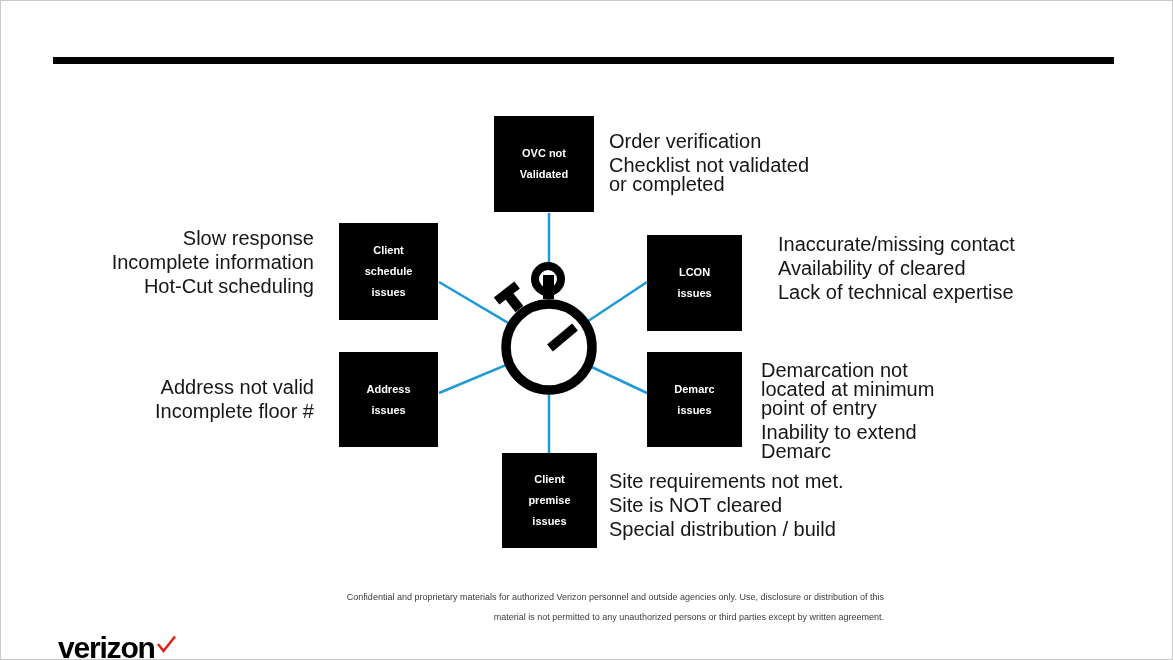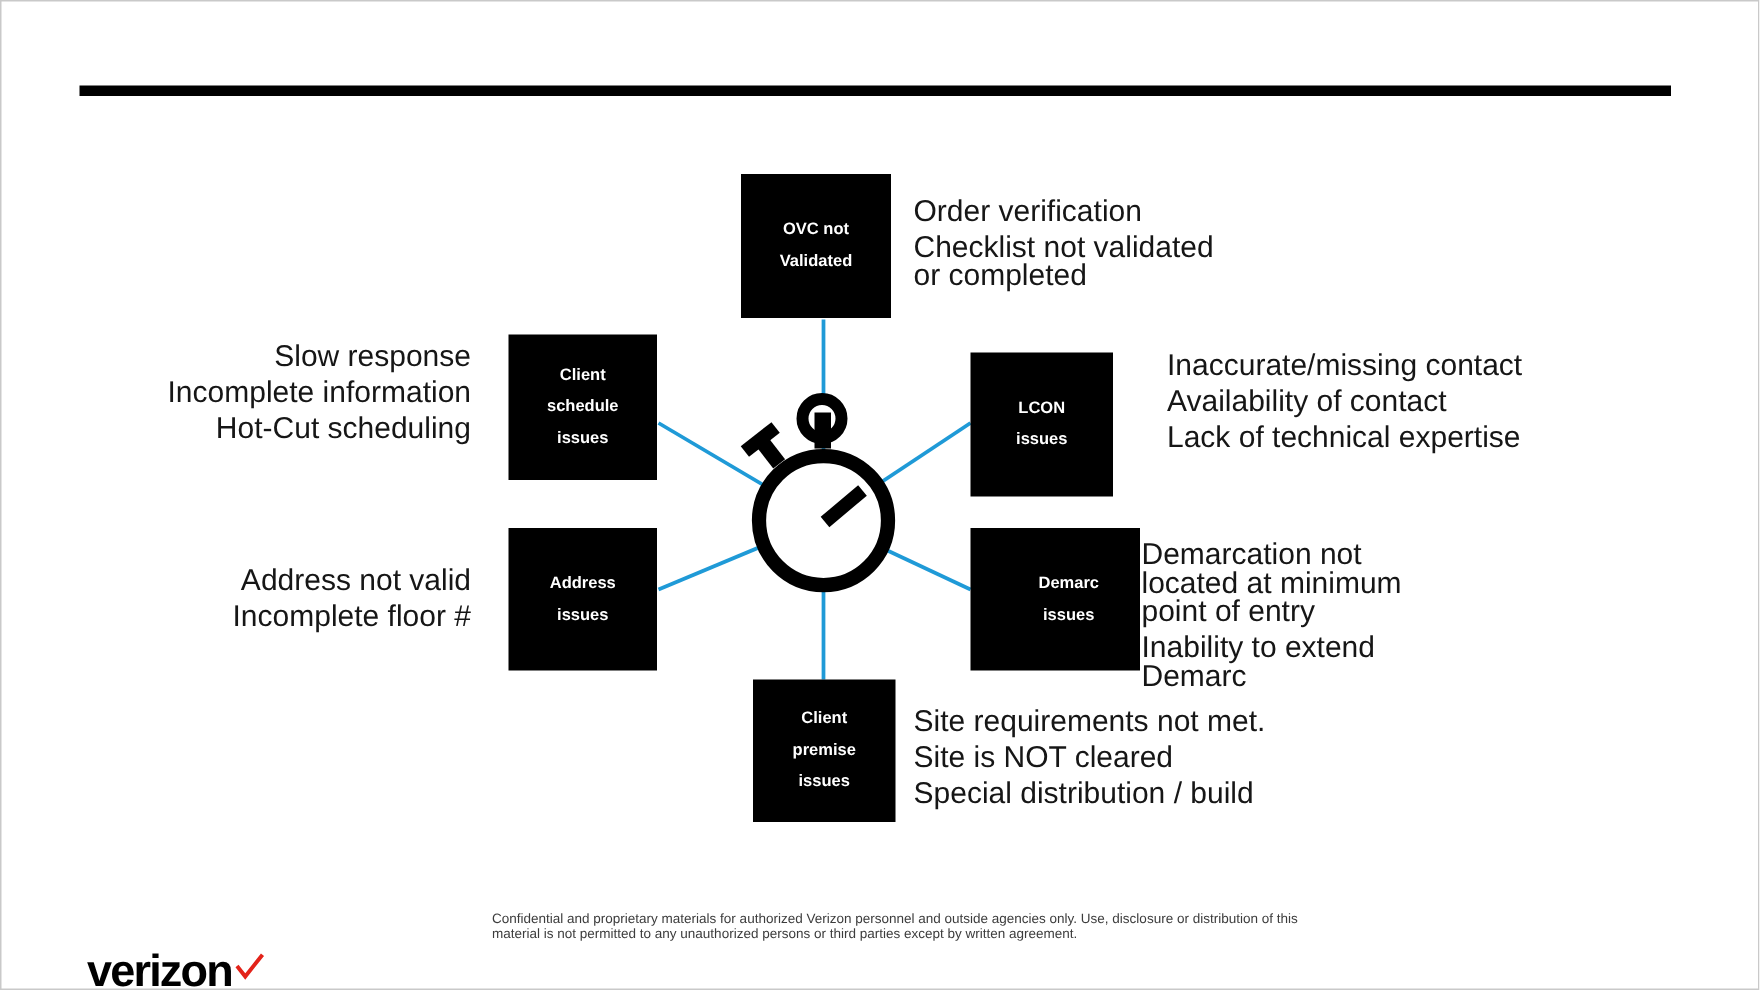--- a/index.html
+++ b/index.html
@@ -7,36 +7,36 @@
   .slide{position:absolute;inset:0;background:#fff;border:1px solid #c9c9c9;box-sizing:border-box;overflow:hidden;}
   .top-bar{position:absolute;left:52px;top:56px;width:1061px;height:7px;background:var(--bar,#000);}
   .diagram-svg{position:absolute;left:0;top:0;width:1173px;height:660px;}
   .box{position:absolute;background:var(--box-bg,#000);color:var(--box-text,#fff);
        display:flex;align-items:center;justify-content:center;text-align:center;
        font-weight:bold;font-size:11px;line-height:21px;white-space:pre-line;}
   .box-ovc{left:493px;top:115px;width:100px;height:96px;}
   .box-schedule{left:338px;top:222px;width:99px;height:97px;}
   .box-lcon{left:646px;top:222px;width:95px;height:96px;margin-top:12px;}
   .box-address{left:338px;top:351px;width:99px;height:95px;}
-  .box-demarc{left:646px;top:351px;width:95px;height:95px;padding-left:18px;}
+  .box-demarc{left:646px;top:351px;width:95px;height:95px;}
   .box-premise{left:501px;top:452px;width:95px;height:95px;}
   .notes{position:absolute;font-size:20px;color:#161616;}
   .notes p{margin:0 0 5px 0;line-height:19px;}
   .notes-right{text-align:right;}
   .notes-ovc{left:608px;top:131px;width:212px;}
   .notes-schedule{right:858px;top:228px;width:240px;}
   .notes-lcon{left:760px;top:234px;width:240px;margin-left:17px;}
   .notes-address{right:858px;top:377px;width:240px;}
   .notes-demarc{left:760px;top:360px;width:212px;}
   .notes-premise{left:608px;top:471px;width:240px;}
   .logo{position:absolute;left:57px;top:632px;display:flex;align-items:flex-start;}
   .logo-text{font-size:30px;font-weight:bold;letter-spacing:-1.2px;color:#000;line-height:30px;}
   .logo-check{margin-left:1px;margin-top:2px;}
-  .disclaimer{position:absolute;left:327px;top:606px;width:556px;text-align:left;
-              font-size:9px;line-height:10px;color:#3c3c3c;}
+  .disclaimer{position:absolute;left:327px;top:586px;width:556px;text-align:right;
+              font-size:9px;line-height:20px;color:#3c3c3c;}
 </style>
 </head>
 <body>
 
 <div class="slide">
 
   <div class="top-bar"></div>
 
   <svg class="diagram-svg" viewBox="0 0 1173 660">
 
@@ -92,21 +92,21 @@
     <p>Order verification</p>
     <p>Checklist not validated or completed</p>
   </div>
   <div class="notes notes-right notes-schedule">
     <p>Slow response</p>
     <p>Incomplete information</p>
     <p>Hot-Cut scheduling</p>
   </div>
   <div class="notes notes-lcon">
     <p>Inaccurate/missing contact</p>
-    <p>Availability of contact</p>
+    <p>Availability of cleared</p>
     <p>Lack of technical expertise</p>
   </div>
   <div class="notes notes-right notes-address">
     <p>Address not valid</p>
     <p>Incomplete floor #</p>
   </div>
   <div class="notes notes-demarc">
     <p>Demarcation not located at minimum point of entry</p>
     <p>Inability to extend Demarc</p>
   </div>

